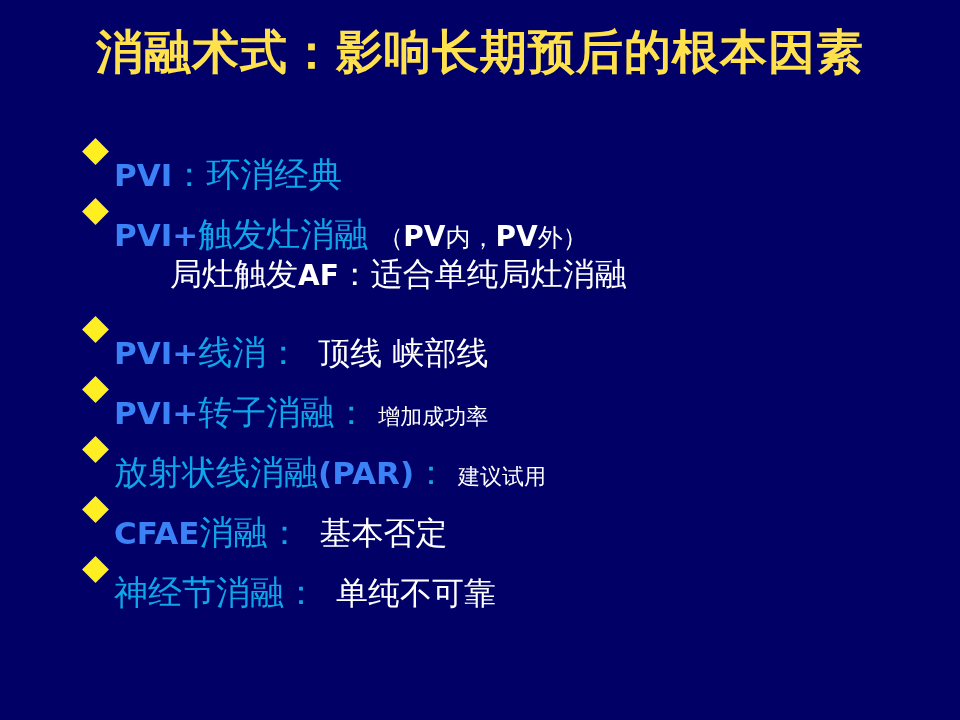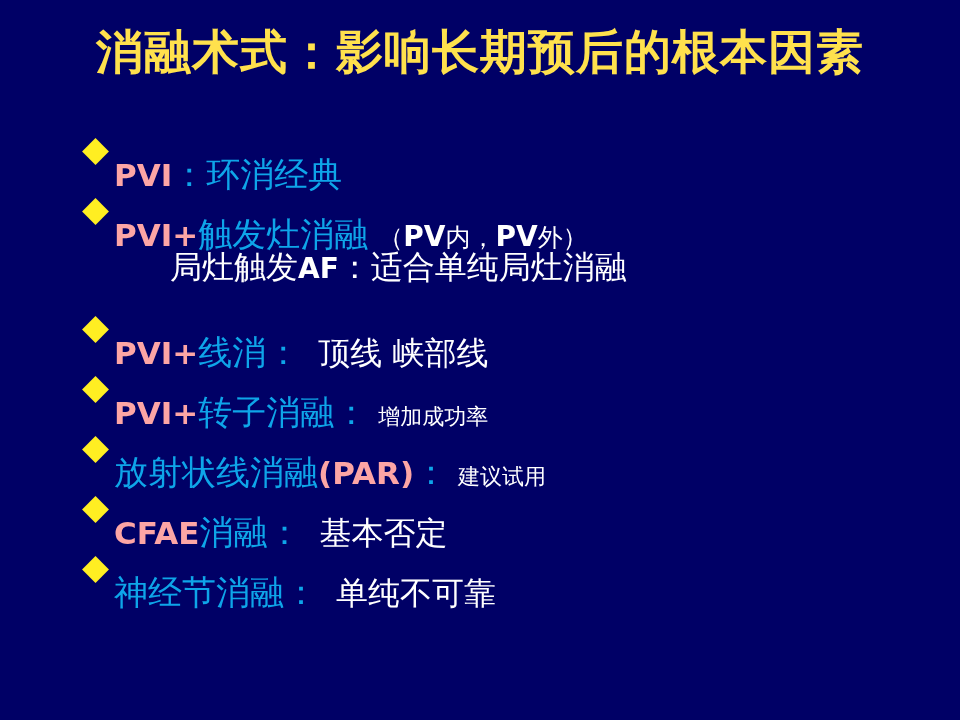--- a/index.html
+++ b/index.html
@@ -49,20 +49,21 @@
 
   .line {
     display: flex;
     align-items: baseline;
     height: 60px;
   }
 
   .line.sub {
     height: 58px;
     padding-left: 86px;
+    align-items: center;
   }
 
   
   .bullet {
     flex: 0 0 auto;
     width: 30px;
     height: 60px;
     position: relative;
   }
   .bullet::before {
@@ -78,21 +79,21 @@
 
   
   .run {
     white-space: pre;
   }
 
   .yel-latin {
     font-family: "DejaVu Sans", "Liberation Sans", sans-serif;
     font-weight: bold;
     font-size: 31px;
-    color: #fca5a5;
+    color: #3b82f6;
   }
 
   .yel-han {
     font-family: "DejaVu Serif", "Liberation Serif", serif;
     font-size: 34px;
     color: #0ea5e9;
   }
 
   .wht-latin {
     font-family: "DejaVu Sans", "Liberation Sans", sans-serif;

